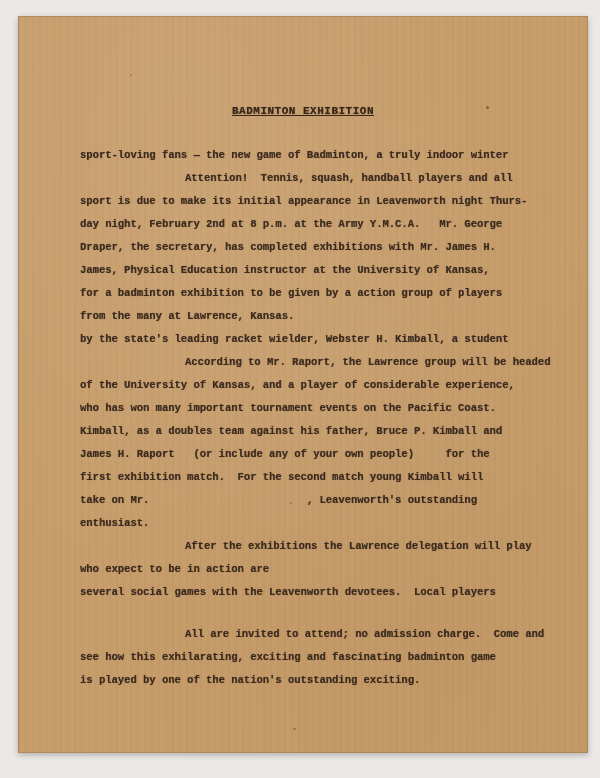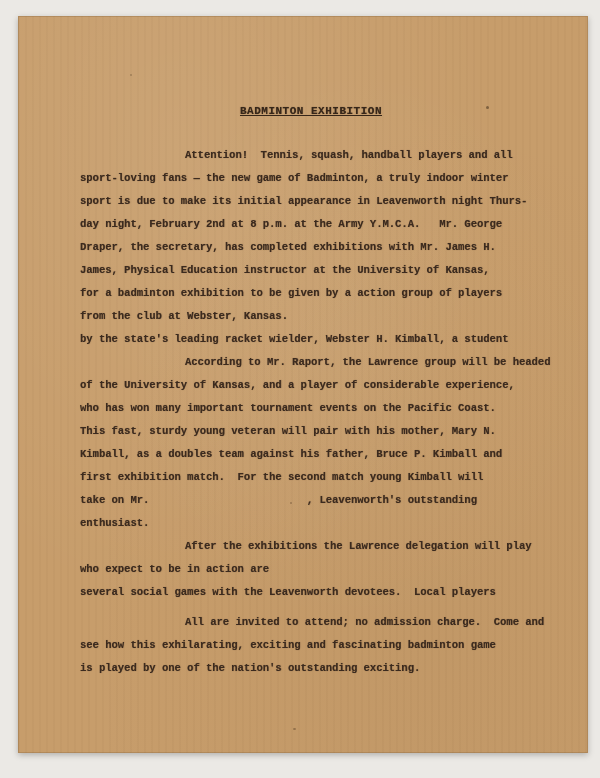--- a/index.html
+++ b/index.html
@@ -38,42 +38,41 @@
     left: 0;
     width: 100%;
     text-align: center;
     font-size: 11px;
     font-weight: bold;
     letter-spacing: 0.5px;
     color: #362619;
     text-decoration: underline;
     text-shadow: 0 0 1px rgba(54,38,25,0.65);
     white-space: pre;
-    padding-left: 8px;
   }
   .doc-body {
     position: absolute;
     left: 62px;
     top: 128px;
     width: 485px;
   }
   .line {
     white-space: pre;
     font-size: 10.5px;
     line-height: 23px;
     font-weight: bold;
     color: #3b2a1e;
     text-shadow: 0.3px 0.3px 0.8px rgba(59,42,30,0.60);
     letter-spacing: 0px;
   }
   .indent {
     padding-left: 105px;
   }
   .para-gap {
-    margin-top: 7px;
+    margin-top: 19px;
   }
   .speck {
     position: absolute;
     border-radius: 50%;
     background: rgba(70,50,30,0.55);
   }
   .speck.s1 { left: 468px; top: 90px;  width: 3px; height: 3px; }
   .speck.s2 { left: 272px; top: 486px; width: 2px; height: 2px; background: rgba(70,50,30,0.35); }
   .speck.s3 { left: 275px; top: 712px; width: 3px; height: 2px; background: rgba(70,50,30,0.40); }
   .speck.s4 { left: 112px; top: 58px;  width: 2px; height: 2px; background: rgba(70,50,30,0.30); }
@@ -86,37 +85,37 @@
   <div class="speck s1"></div>
   <div class="speck s2"></div>
   <div class="speck s3"></div>
   <div class="speck s4"></div>
 
   <div class="doc-title">BADMINTON EXHIBITION</div>
 
   <div class="doc-body">
 
     <div>
+      <div class="line">sport-loving fans — the new game of Badminton, a truly indoor winter</div>
       <div class="line indent">Attention!  Tennis, squash, handball players and all</div>
-      <div class="line">sport-loving fans — the new game of Badminton, a truly indoor winter</div>
       <div class="line">sport is due to make its initial appearance in Leavenworth night Thurs-</div>
       <div class="line">day night, February 2nd at 8 p.m. at the Army Y.M.C.A.   Mr. George</div>
       <div class="line">Draper, the secretary, has completed exhibitions with Mr. James H.</div>
       <div class="line">James, Physical Education instructor at the University of Kansas,</div>
       <div class="line">for a badminton exhibition to be given by a action group of players</div>
-      <div class="line">from the club at Webster, Kansas.</div>
+      <div class="line">from the many at Lawrence, Kansas.</div>
     </div>
 
     <div>
       <div class="line">by the state's leading racket wielder, Webster H. Kimball, a student</div>
       <div class="line indent">According to Mr. Raport, the Lawrence group will be headed</div>
       <div class="line">of the University of Kansas, and a player of considerable experience,</div>
       <div class="line">who has won many important tournament events on the Pacific Coast.</div>
-      <div class="line">This fast, sturdy young veteran will pair with his mother, Mary N.</div>
       <div class="line">Kimball, as a doubles team against his father, Bruce P. Kimball and</div>
+      <div class="line">James H. Raport   (or include any of your own people)     for the</div>
       <div class="line">first exhibition match.  For the second match young Kimball will</div>
       <div class="line">take on Mr.                         , Leavenworth's outstanding</div>
       <div class="line">enthusiast.</div>
     </div>
 
     <div>
       <div class="line indent">After the exhibitions the Lawrence delegation will play</div>
       <div class="line">who expect to be in action are</div>
       <div class="line">several social games with the Leavenworth devotees.  Local players</div>
     </div>

